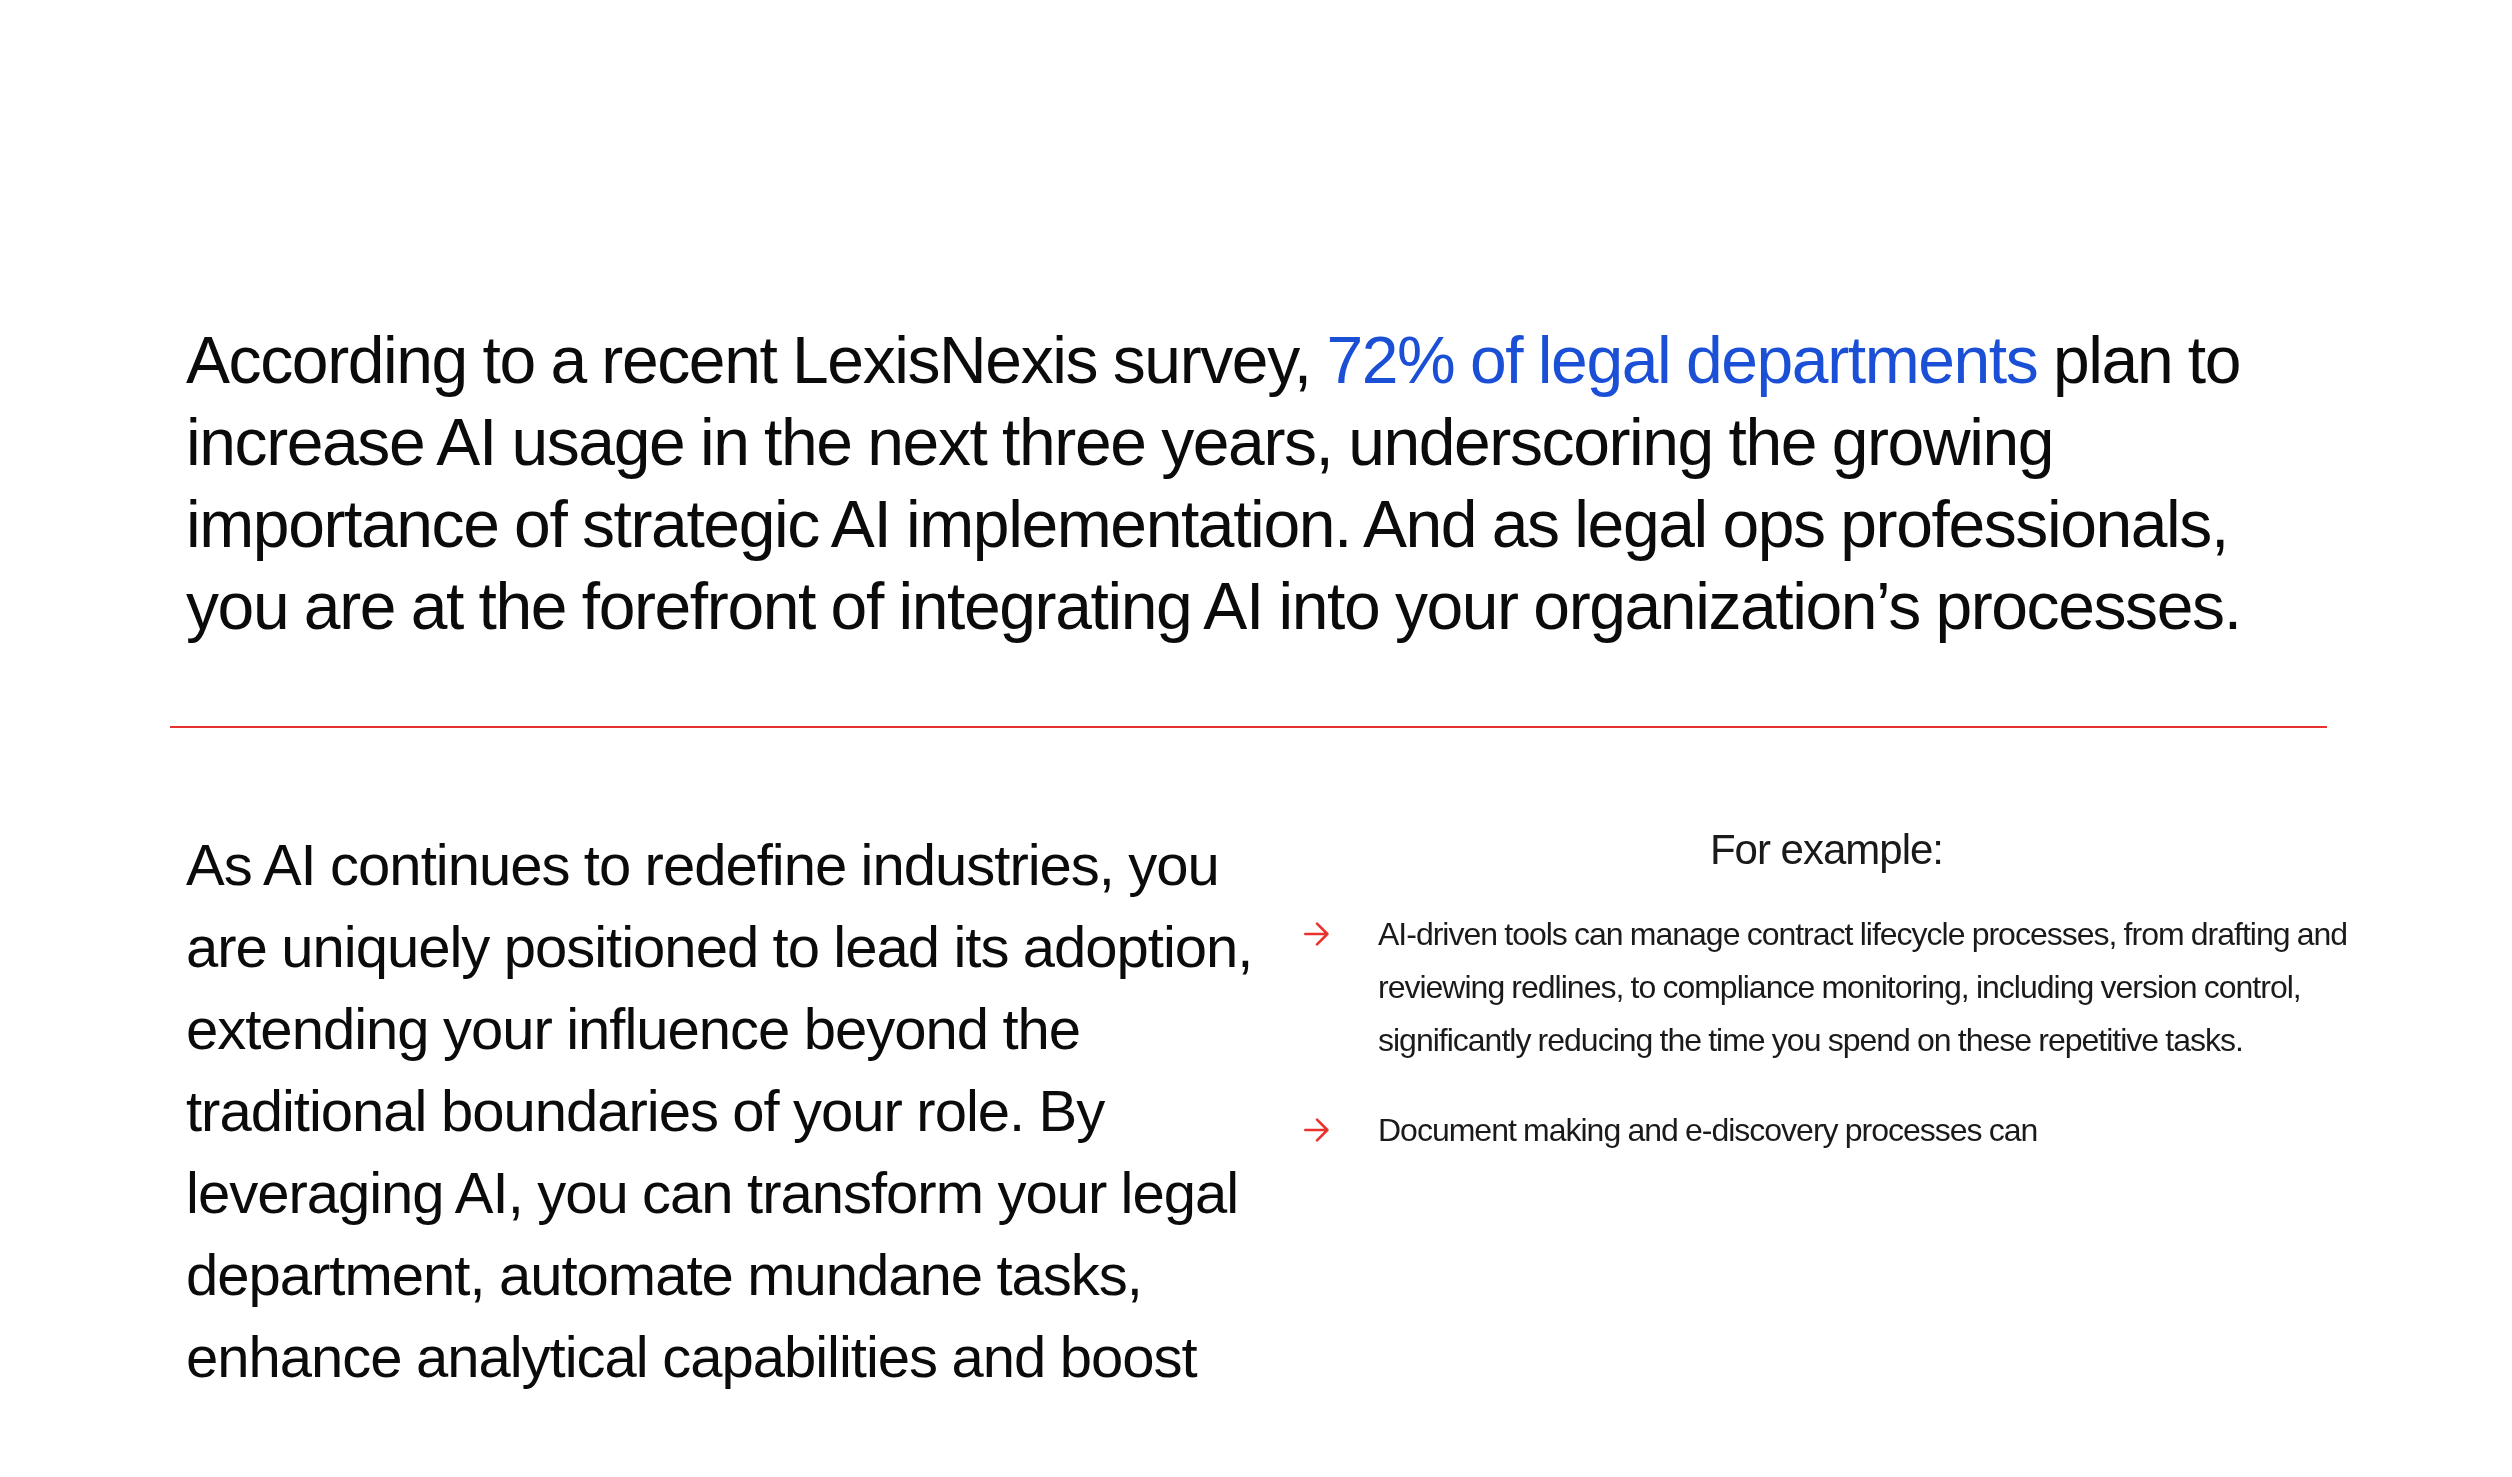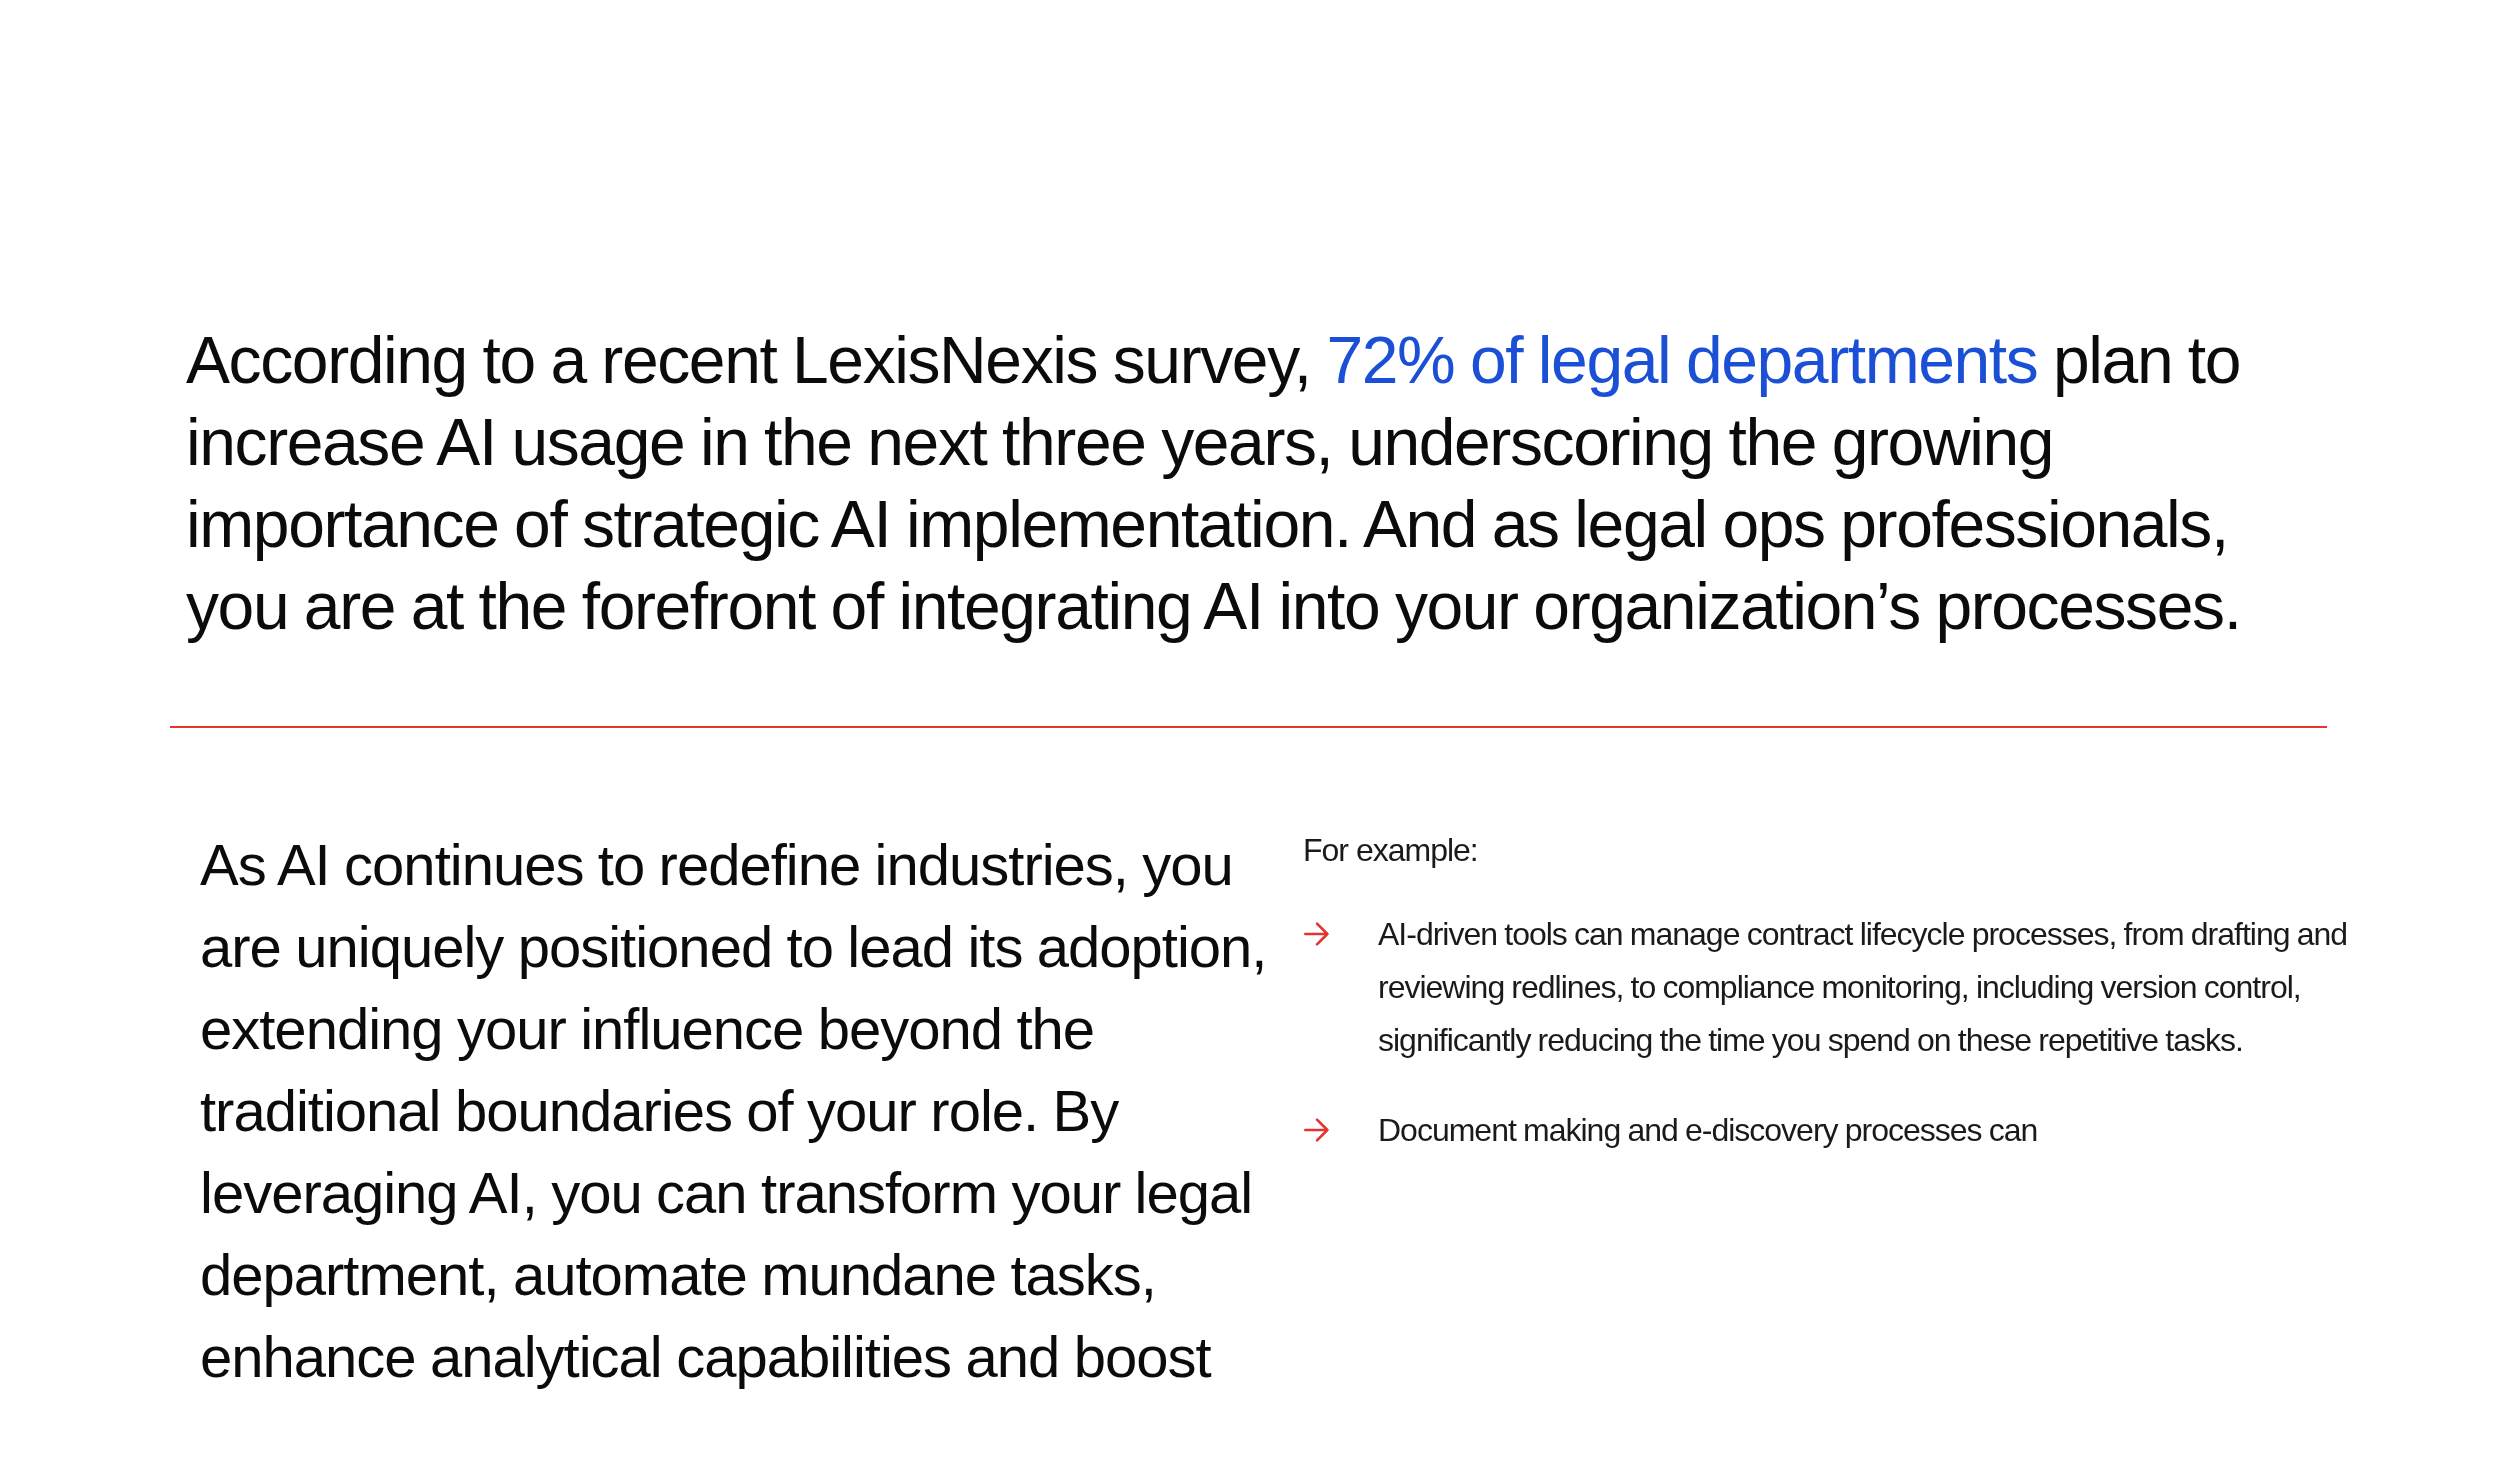--- a/index.html
+++ b/index.html
@@ -33,42 +33,43 @@
     .rule {
       position: absolute;
       left: 170px;
       top: 726px;
       width: 2157px;
       height: 2px;
       background: #e8322f;
     }
     .left-col {
       position: absolute;
-      left: 200px;
+      left: 186px;
       top: 824px;
       width: 1073px;
       font-size: 58px;
       line-height: 82px;
       letter-spacing: -1px;
       word-spacing: -0.7px;
       margin: 0;
       color: #0b0b0b;
     }
     .right-col {
       position: absolute;
       left: 1303px;
       top: 823px;
       width: 1047px;
     }
     .for-example {
-      font-size: 32px;
+      font-size: 42px;
       line-height: 54px;
       letter-spacing: -1px;
       color: #1a1a1a;
       margin: 0 0 31px 0;
+      text-align: center;
     }
     .bullets {
       list-style: none;
       margin: 0;
       padding: 0;
     }
     .bullet {
       position: relative;
       padding-left: 75px;
       font-size: 32px;

